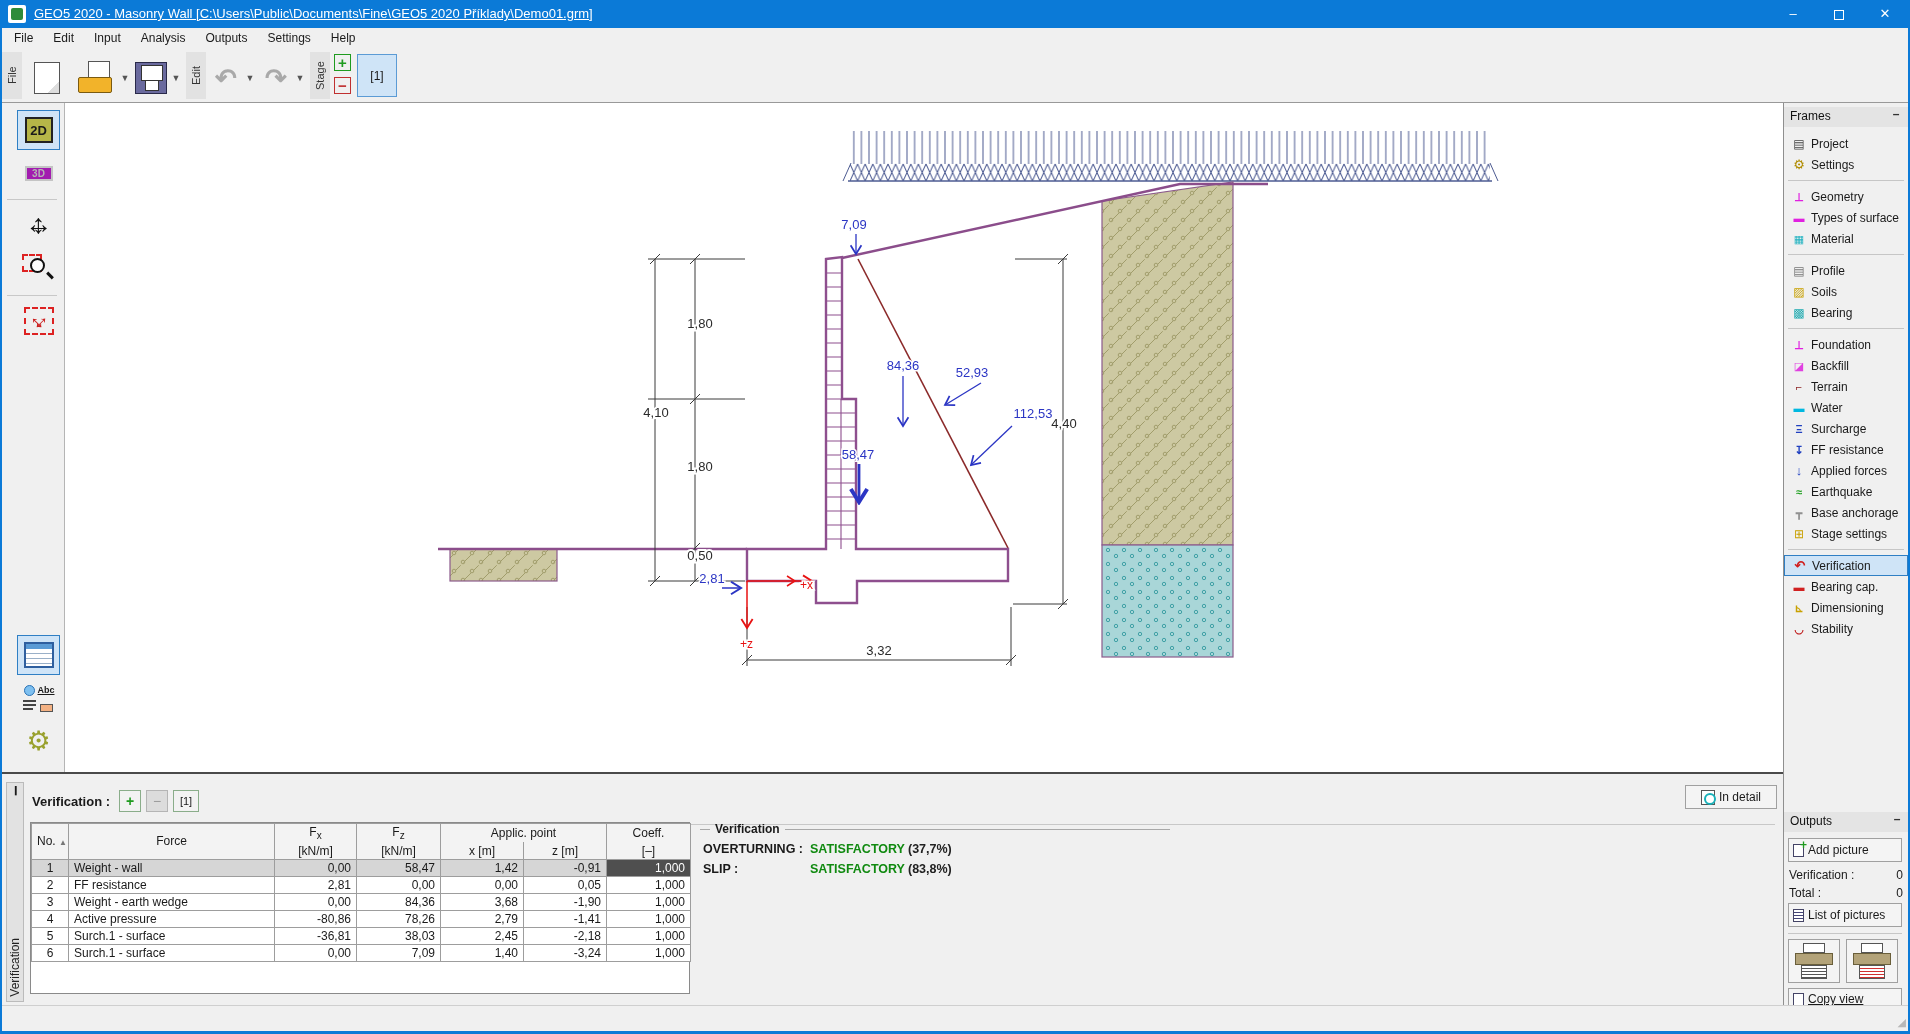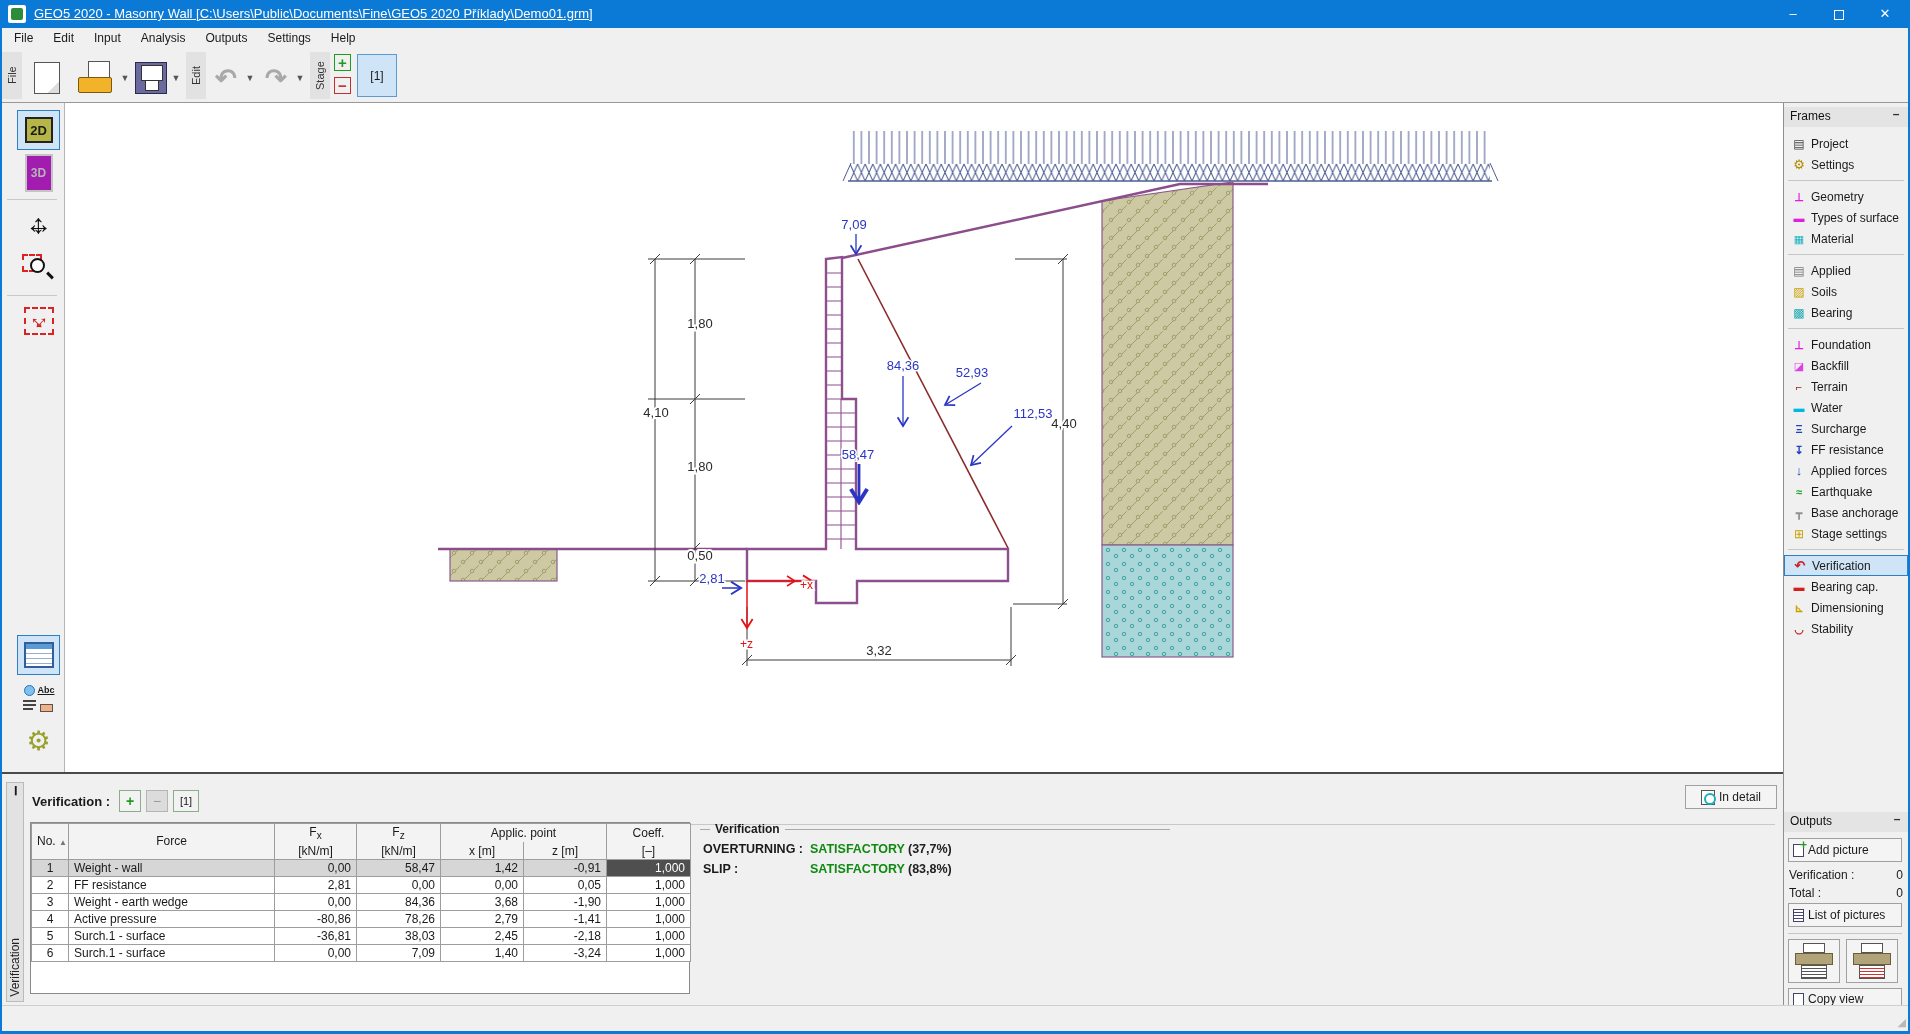--- a/index.html
+++ b/index.html
@@ -37,21 +37,21 @@
   .pm{width:17px;height:17px;text-align:center;line-height:15px;font-size:15px;font-weight:bold;}
   .pm.plus{color:#1f9b1f;} .pm.minus{color:#c03030;}
   .stagebtn{border:1px solid #5b9bd5;background:#cfe4f7;text-align:center;}
   
   #leftbar{left:0;top:103px;width:65px;height:669px;background:#f0f0f0;border-right:1px solid #b5b5b5;}
   .sbtn{left:11px;width:43px;height:40px;display:flex;align-items:center;justify-content:center;position:absolute;margin-left:6px;}
   .sbtn.sel{background:#cfe4f7;border:1px solid #2f7fc4;}
   .sep-h{left:7px;width:50px;height:1px;background:#c8c8c8;position:absolute;}
   .g2d{width:28px;height:26px;background:#b6b648;border:2px solid #222;font-weight:bold;font-size:13px;
        display:flex;align-items:center;justify-content:center;}
-  .g3d{width:28px;height:38px;background:#a21caf;border:2px solid #c4c4c4;color:#b5b5b5;font-weight:bold;font-size:12px;
+  .g3d{width:28px;height:15px;background:#a21caf;border:2px solid #c4c4c4;color:#b5b5b5;font-weight:bold;font-size:10px;
        display:flex;align-items:center;justify-content:center;}
   .pan-wrap{position:relative;width:32px;height:32px;}
   .pan-wrap span{position:absolute;left:0;top:0;width:32px;height:32px;text-align:center;line-height:30px;
        font-size:27px;font-weight:bold;color:#111;}
   .zoomsel{position:relative;width:34px;height:32px;}
   .zoomsel .dashbox{position:absolute;left:0;top:2px;width:20px;height:18px;border:2px dashed #d22;}
   .zoomsel .lens{position:absolute;left:8px;top:6px;width:15px;height:15px;border:2.5px solid #111;border-radius:50%;background:#fdfdfd;}
   .zoomsel .tail{position:absolute;left:24px;top:22px;width:8px;height:3px;background:#111;transform:rotate(45deg);}
   .fit{position:relative;width:30px;height:28px;border:2px dashed #d22;}
   .fit span{position:absolute;left:-1px;top:-2px;width:28px;height:28px;text-align:center;line-height:26px;
@@ -383,21 +383,21 @@
         <div class="fitem">
           <span class="ficon ic-material">▦</span>
           <span>Material</span>
         </div>
       </div>
     <div class="fgroupsep"></div>
     <div>
 
         <div class="fitem">
           <span class="ficon ic-profile">▤</span>
-          <span>Applied</span>
+          <span>Profile</span>
         </div>
 
         <div class="fitem">
           <span class="ficon ic-soils">▨</span>
           <span>Soils</span>
         </div>
 
         <div class="fitem">
           <span class="ficon ic-assign">▩</span>
           <span>Bearing</span>
@@ -505,21 +505,21 @@
       <div class="printer" style="left:4px;top:127px;">
         <span class="paper"></span>
           <span class="body"></span>
           <span class="out blk"></span>
       </div>
       <div class="printer" style="left:62px;top:127px;">
         <span class="paper"></span>
           <span class="body"></span>
           <span class="out red"></span>
       </div>
-      <div class="obtn" style="left:4px;top:176px;width:114px;height:22px;">
+      <div class="obtn" style="left:4px;top:176px;width:114px;height:22px;text-decoration:underline;">
         <span class="miniDoc"></span>
         <span>Copy view</span>
       </div>
     </div>
   </div>
 
   <div class="abs" id="bottompanel">
     <div class="abs" id="vtab">
       <span class="grip">❙</span>
       <span class="vlab">Verification</span>

